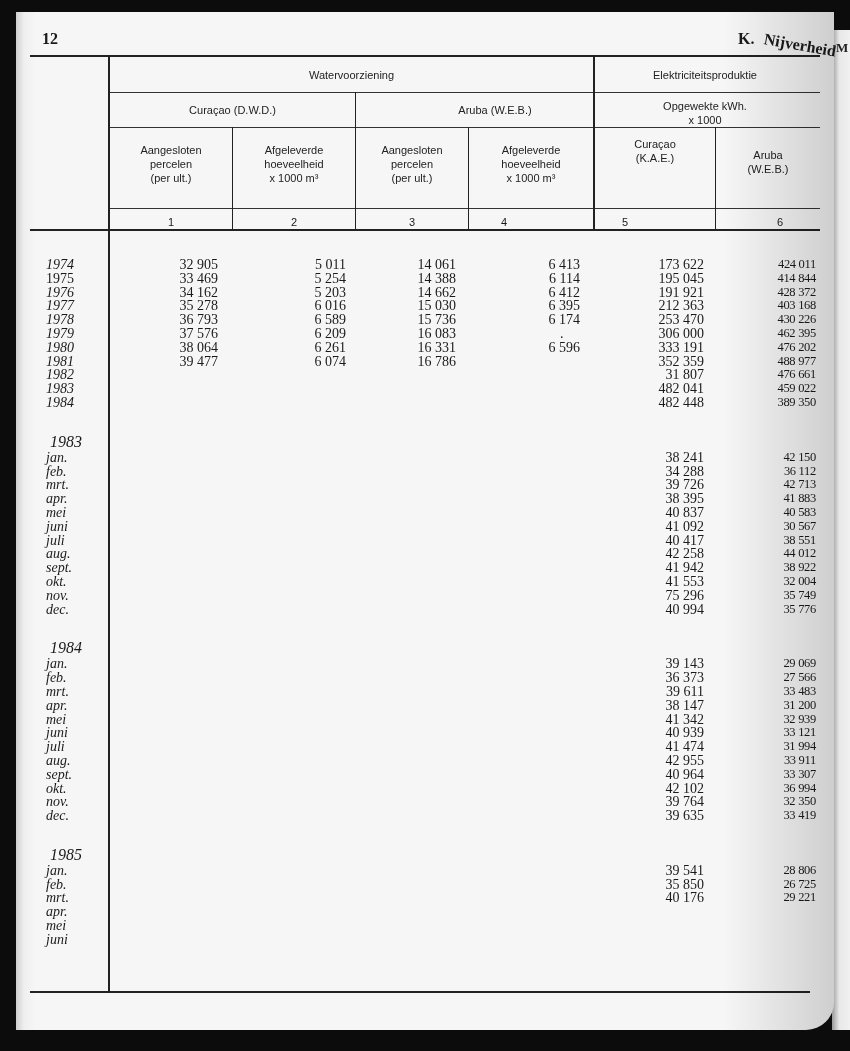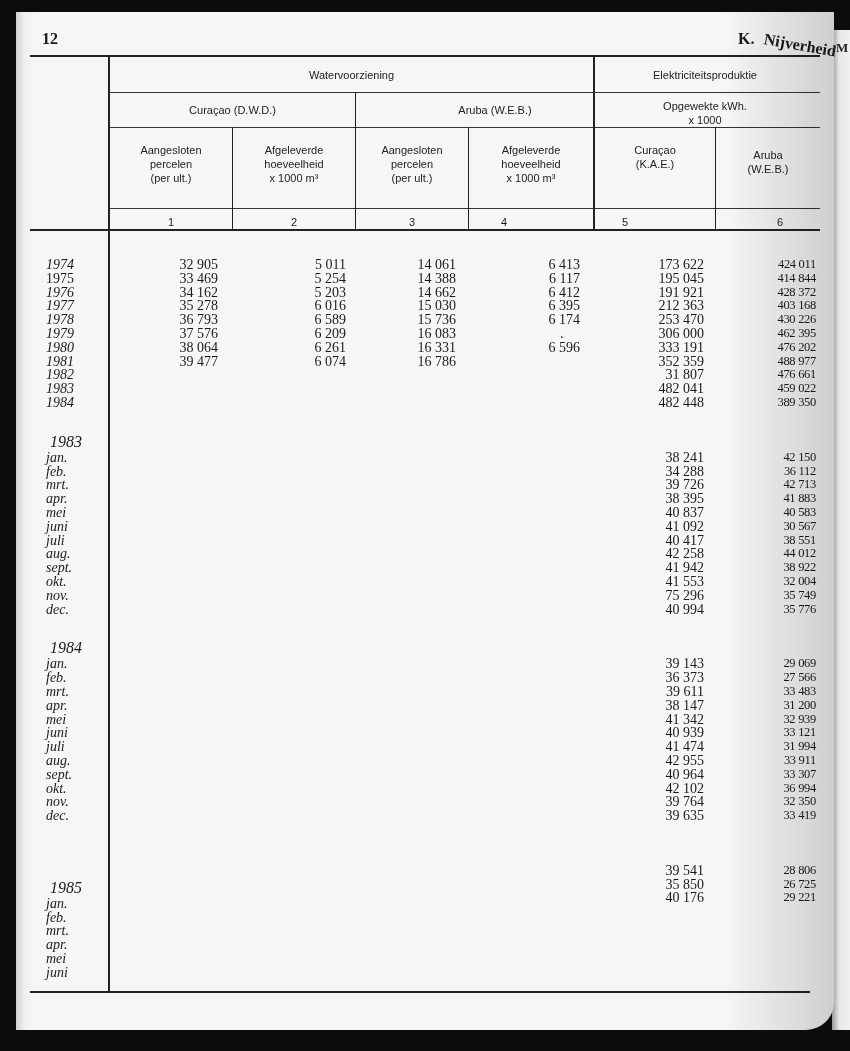--- a/index.html
+++ b/index.html
@@ -124,21 +124,21 @@
 <div class="hdr" style="left:356px; top:143px; width:112px;">
   <div>Aangesloten</div>
   <div>percelen</div>
   <div>(per ult.)</div>
 </div>
 <div class="hdr" style="left:469px; top:143px; width:124px;">
   <div>Afgeleverde</div>
   <div>hoeveelheid</div>
   <div>x 1000 m³</div>
 </div>
-<div class="hdr" style="left:595px; top:143px; width:120px;">
+<div class="hdr" style="left:595px; top:137px; width:120px;">
   <div>Curaçao</div>
   <div>(K.A.E.)</div>
 </div>
 <div class="hdr" style="left:716px; top:148px; width:104px;">
   <div>Aruba</div>
   <div>(W.E.B.)</div>
 </div>
 
 <div class="colnum" style="left:110px; width:122px;">1</div>
 <div class="colnum" style="left:233px; width:122px;">2</div>
@@ -184,21 +184,21 @@
   <div class="row">mei</div>
   <div class="row">juni</div>
   <div class="row">juli</div>
   <div class="row">aug.</div>
   <div class="row">sept.</div>
   <div class="row">okt.</div>
   <div class="row">nov.</div>
   <div class="row">dec.</div>
 
   <div class="block-gap"></div>
-  <div class="year-row" style="font-size:16px; padding-left:4px;margin-top:33px;">1985</div>
+  <div class="year-row" style="font-size:16px; padding-left:4px;">1985</div>
   <div class="row">jan.</div>
   <div class="row">feb.</div>
   <div class="row">mrt.</div>
   <div class="row">apr.</div>
   <div class="row">mei</div>
   <div class="row">juni</div>
 </div>
 
 <div class="num-col" style="left:150px; width:68px; top:258px;">
   <div class="row">32 905</div>
@@ -228,21 +228,21 @@
   <div class="row">14 662</div>
   <div class="row">15 030</div>
   <div class="row">15 736</div>
   <div class="row">16 083</div>
   <div class="row">16 331</div>
   <div class="row">16 786</div>
 </div>
 
 <div class="num-col" style="left:520px; width:60px; top:258px;">
   <div class="row">6 413</div>
-  <div class="row">6 117</div>
+  <div class="row">6 114</div>
   <div class="row">6 412</div>
   <div class="row">6 395</div>
   <div class="row">6 174</div>
   <div class="row" style="text-align:left; padding-left:40px;">.</div>
   <div class="row">6 596</div>
   <div class="row"></div>
 </div>
 
 <div class="num-col" style="left:640px; width:64px; top:258px;">
   <div class="row">173 622</div>

